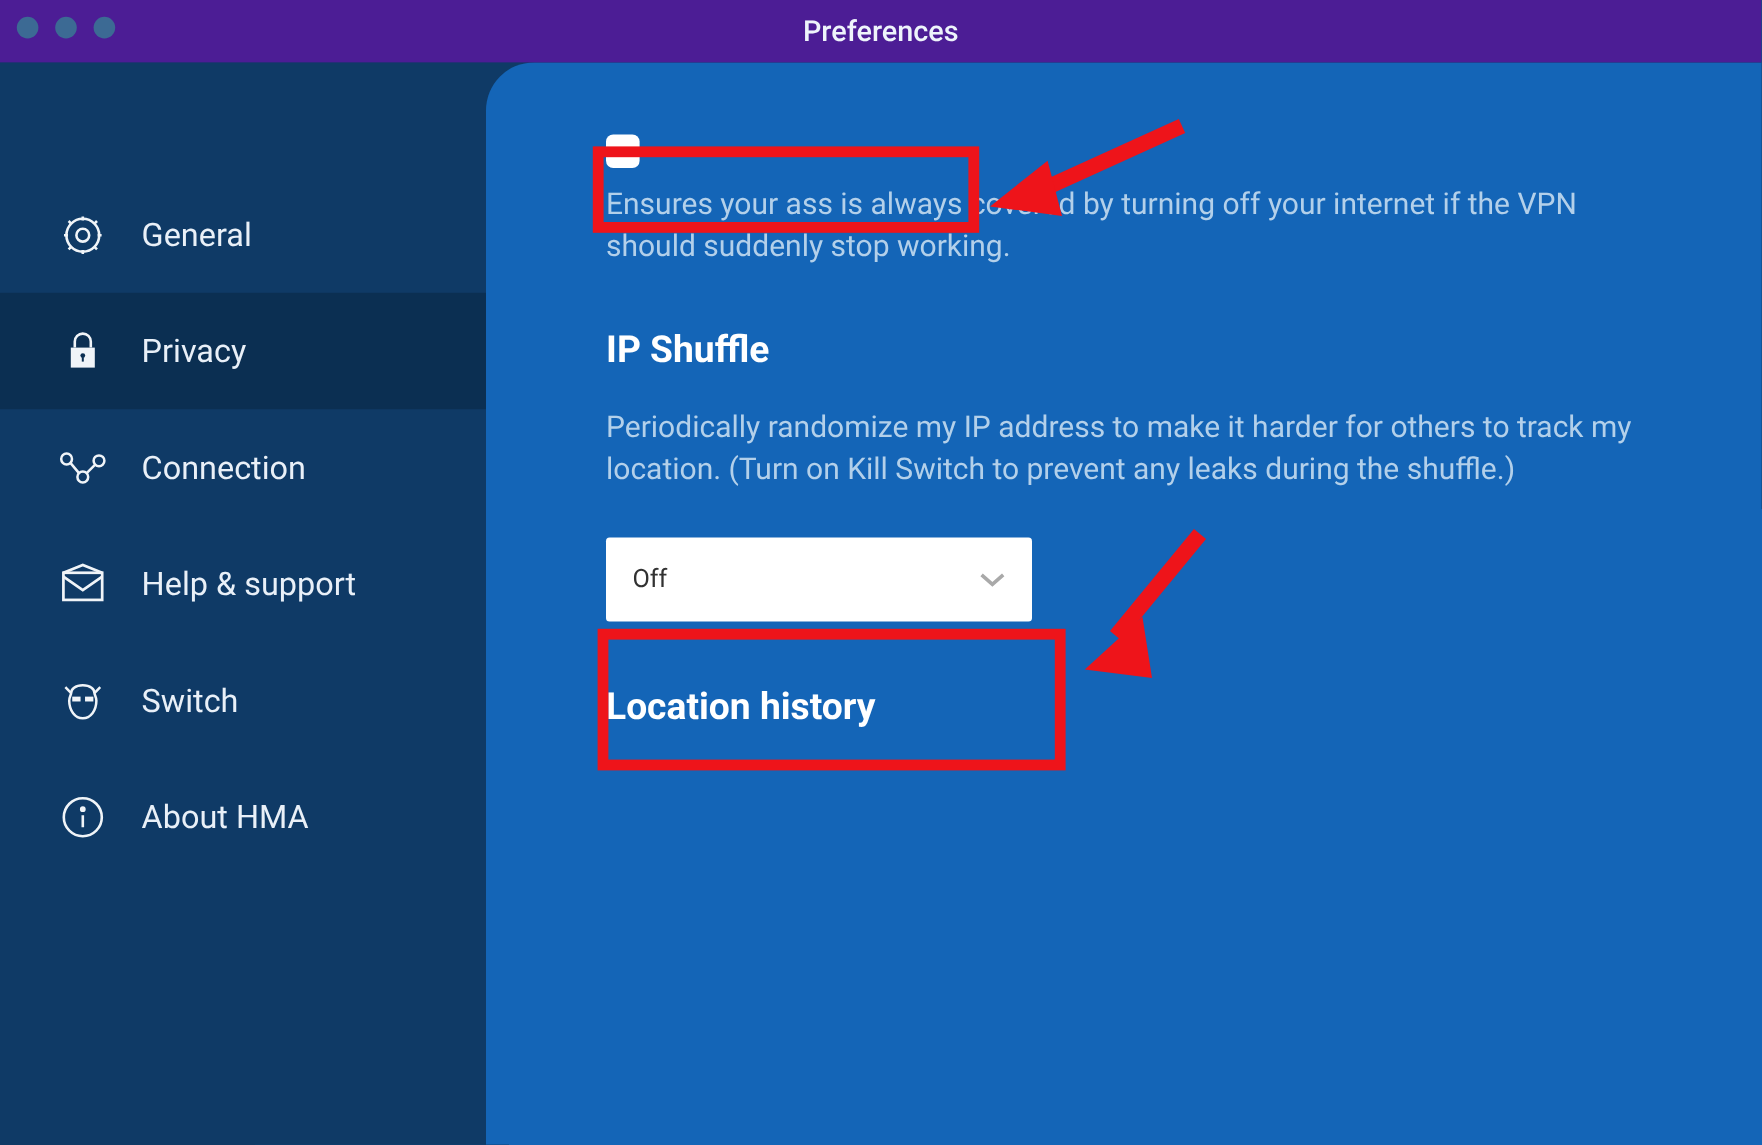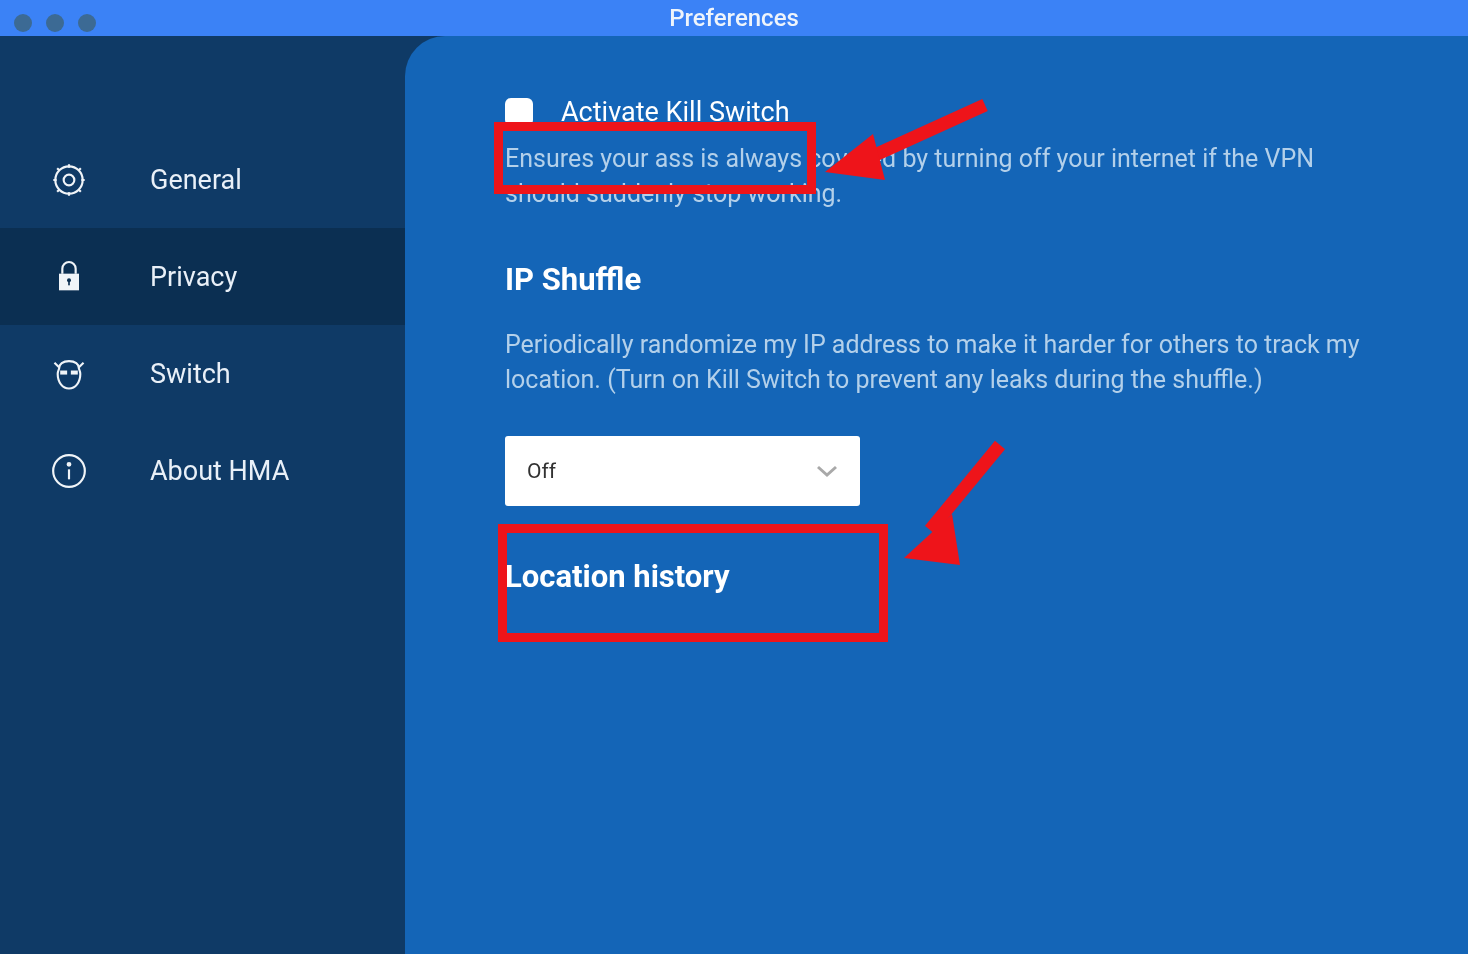--- a/index.html
+++ b/index.html
@@ -8,26 +8,26 @@
       background: #0f3a66;
       width: 1468px;
       height: 954px;
       overflow: hidden;
       color: #ffffff;
     }
 
     .window { width: 100%; height: 100%; display: flex; flex-direction: column; }
 
     .titlebar {
-      height: 36px;
+      height: 52px;
       display: flex;
       align-items: center;
       justify-content: center;
       position: relative;
-      background: #3b82f6;
+      background: #4c1d95;
     }
     .traffic-lights {
       position: absolute;
       left: 14px;
       top: 14px;
       display: flex;
       gap: 14px;
     }
     .traffic-dot {
       width: 18px;
@@ -49,21 +49,21 @@
       padding-top: 95px;
       display: flex;
       flex-direction: column;
     }
     .sidebar-item {
       display: flex;
       align-items: center;
       height: 97px;
       padding-left: 48px;
       cursor: pointer;
-      gap: 60px;
+      gap: 28px;
     }
     .sidebar-item.active { background: #0b2f52; }
     .sidebar-icon {
       width: 42px;
       height: 42px;
       display: flex;
       align-items: center;
       justify-content: center;
       stroke: #f0f4f8;
       fill: none;
@@ -189,21 +189,41 @@
           <svg width="40" height="40" viewBox="0 0 24 24" stroke-width="1.3" fill="#f0f4f8" stroke="#f0f4f8">
             <rect x="6" y="10" width="12" height="10" fill="#f0f4f8" stroke="none"></rect>
             <path d="M8 10V7a4 4 0 1 1 8 0v3" fill="none"></path>
             <circle cx="12" cy="14" r="1.2" fill="#0b2f52" stroke="none"></circle>
             <rect x="11.5" y="14.8" width="1" height="2.2" fill="#0b2f52" stroke="none"></rect>
           </svg>
         </span>
         <span class="sidebar-label">Privacy</span>
       </div>
 
-
+      <div class="sidebar-item">
+        <span class="sidebar-icon">
+          <svg width="46" height="40" viewBox="0 0 28 24" stroke-width="1.4">
+            <circle cx="5" cy="7" r="3"></circle>
+            <circle cx="14" cy="17" r="3"></circle>
+            <circle cx="23" cy="8" r="3"></circle>
+            <path d="M7 9l5 6M16 15l5-5"></path>
+          </svg>
+        </span>
+        <span class="sidebar-label">Connection</span>
+      </div>
+
+      <div class="sidebar-item">
+        <span class="sidebar-icon">
+          <svg width="42" height="40" viewBox="0 0 26 24" stroke-width="1.4">
+            <rect x="3" y="6" width="20" height="14"></rect>
+            <path d="M3 8l10 7 10-7M3 6l10-4 10 4"></path>
+          </svg>
+        </span>
+        <span class="sidebar-label">Help &amp; support</span>
+      </div>
 
       <div class="sidebar-item">
         <span class="sidebar-icon">
           <svg width="44" height="44" viewBox="0 0 26 26" stroke-width="1.3">
             <path d="M4 6l3 3M22 6l-3 3"></path>
             <path d="M7 9c0-2 2-4 6-4s6 2 6 4c0 1 1 2 1 4 0 5-3 9-7 9s-7-4-7-9c0-2 1-3 1-4z"></path>
             <rect x="8.2" y="11.5" width="3" height="1.2" fill="#f0f4f8"></rect>
             <rect x="14.8" y="11.5" width="3" height="1.2" fill="#f0f4f8"></rect>
           </svg>
         </span>
@@ -220,21 +240,20 @@
         </span>
         <span class="sidebar-label">About HMA</span>
       </div>
 
     </div>
 
     <div class="main">
 
       <div class="checkbox-row">
         <span class="checkbox"></span>
-        <span class="checkbox-label">Activate Kill Switch</span>
       </div>
       <p class="description">Ensures your ass is always covered by turning off your internet if the VPN should suddenly stop working.</p>
 
       <h2 class="section-title">IP Shuffle</h2>
       <p class="description noindent" style="margin-bottom:34px">Periodically randomize my IP address to make it harder for others to track my location. (Turn on Kill Switch to prevent any leaks during the shuffle.)</p>
 
       <div class="dropdown">
         <span class="dropdown-value">Off</span>
         <svg class="chevron" width="22" height="14" viewBox="0 0 22 14">
             <path d="M2 3l9 8 9-8"></path>

